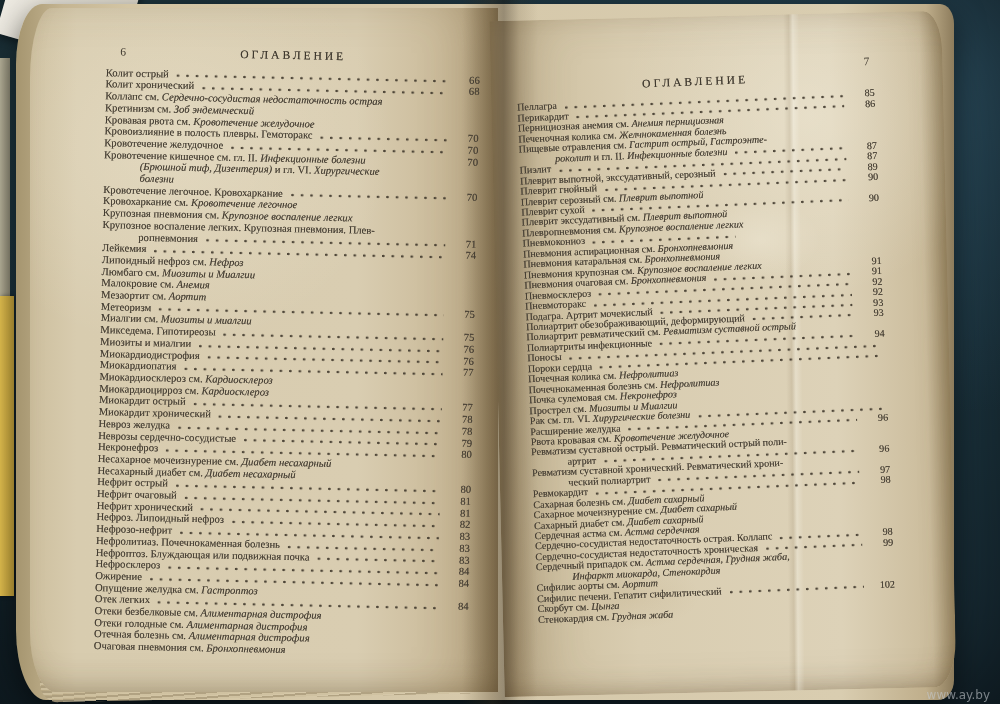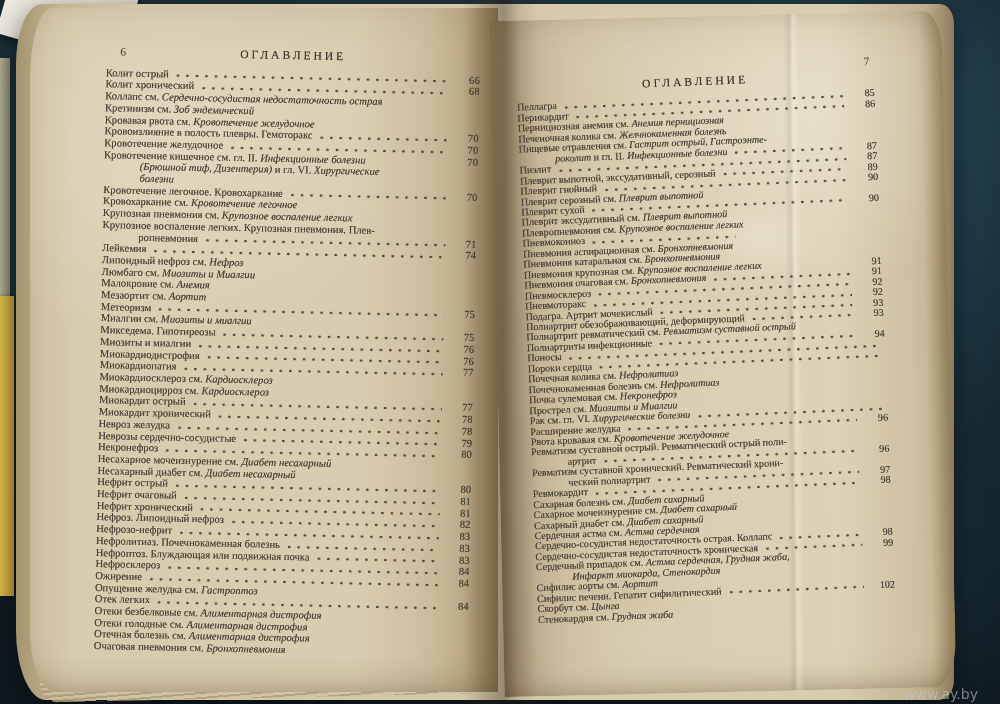--- a/index.html
+++ b/index.html
@@ -68,22 +68,22 @@
   .dots{flex:1 1 auto;min-width:8px;height:4px;align-self:flex-end;margin:0 5px 2px 7px;
       background-image:radial-gradient(circle at 2.2px 2px, rgba(64,56,44,.9) 1.05px, rgba(64,56,44,0) 1.6px);
       background-size:9.5px 4px;background-repeat:repeat-x;}
   .dots.short{flex:0 0 40%;}
   .pg{margin-left:auto;width:26px;flex:0 0 26px;text-align:right;}
   .line.nodots .pg{margin-left:auto;}
   .stain{position:absolute;border-radius:50%;pointer-events:none;}
   .s1{left:120px;top:380px;width:90px;height:60px;background:radial-gradient(closest-side,rgba(150,120,70,.10),rgba(150,120,70,0));}
   .s2{left:700px;top:200px;width:120px;height:80px;background:radial-gradient(closest-side,rgba(255,252,240,.25),rgba(255,252,240,0));}
   .s3{left:560px;top:560px;width:140px;height:70px;background:radial-gradient(closest-side,rgba(150,120,70,.10),rgba(150,120,70,0));}
-  .watermark{position:absolute;right:22px;bottom:2px;font-family:"DejaVu Sans","Liberation Sans",sans-serif;
-      font-size:14px;color:rgba(195,200,205,.6);}
+  .watermark{position:absolute;right:10px;bottom:2px;font-family:"DejaVu Sans","Liberation Sans",sans-serif;
+      font-size:12px;color:rgba(195,200,205,.6);}
 </style>
 </head>
 <body>
 
 <div id="stage">
   <div class="bg"></div>
   <div class="corner"></div>
   <div class="strip-gray"></div>
   <div class="strip-yellow"></div>
 

